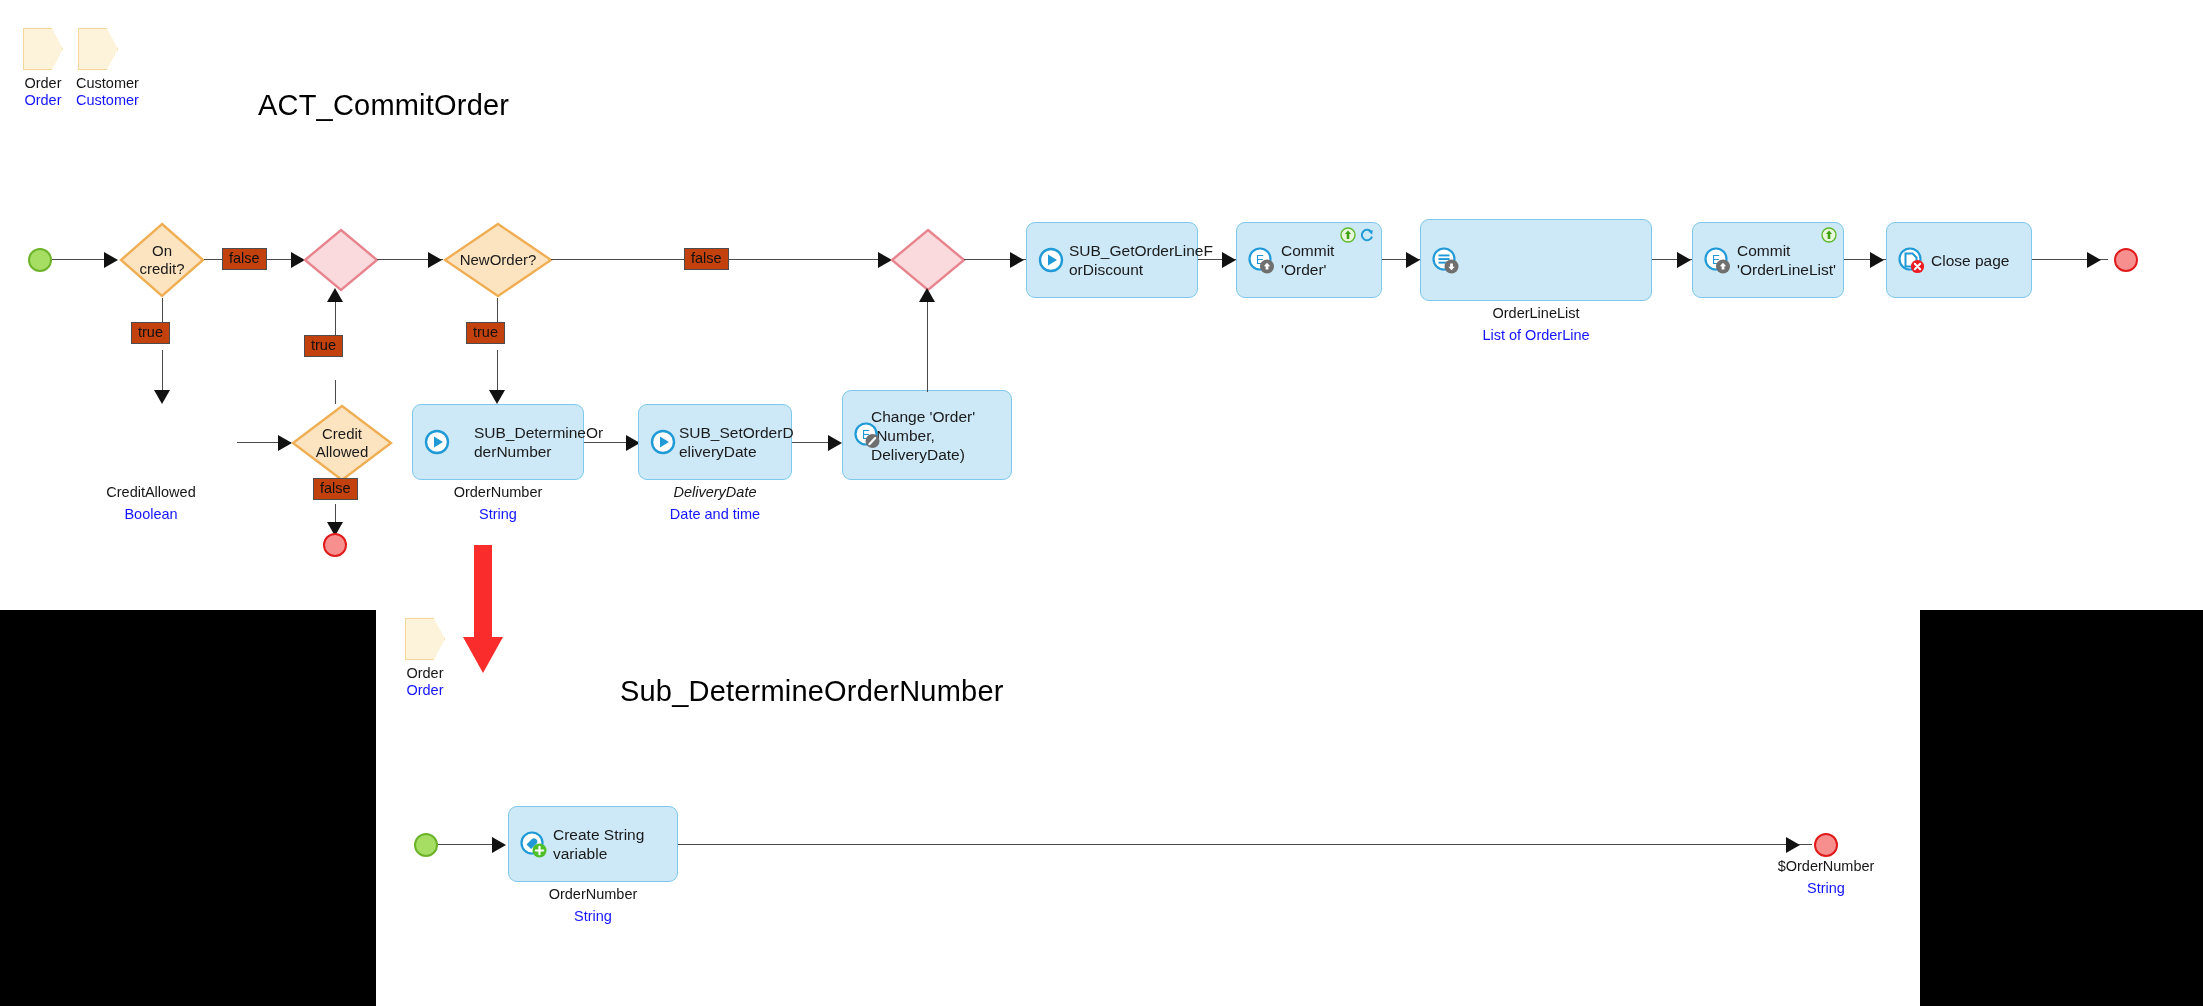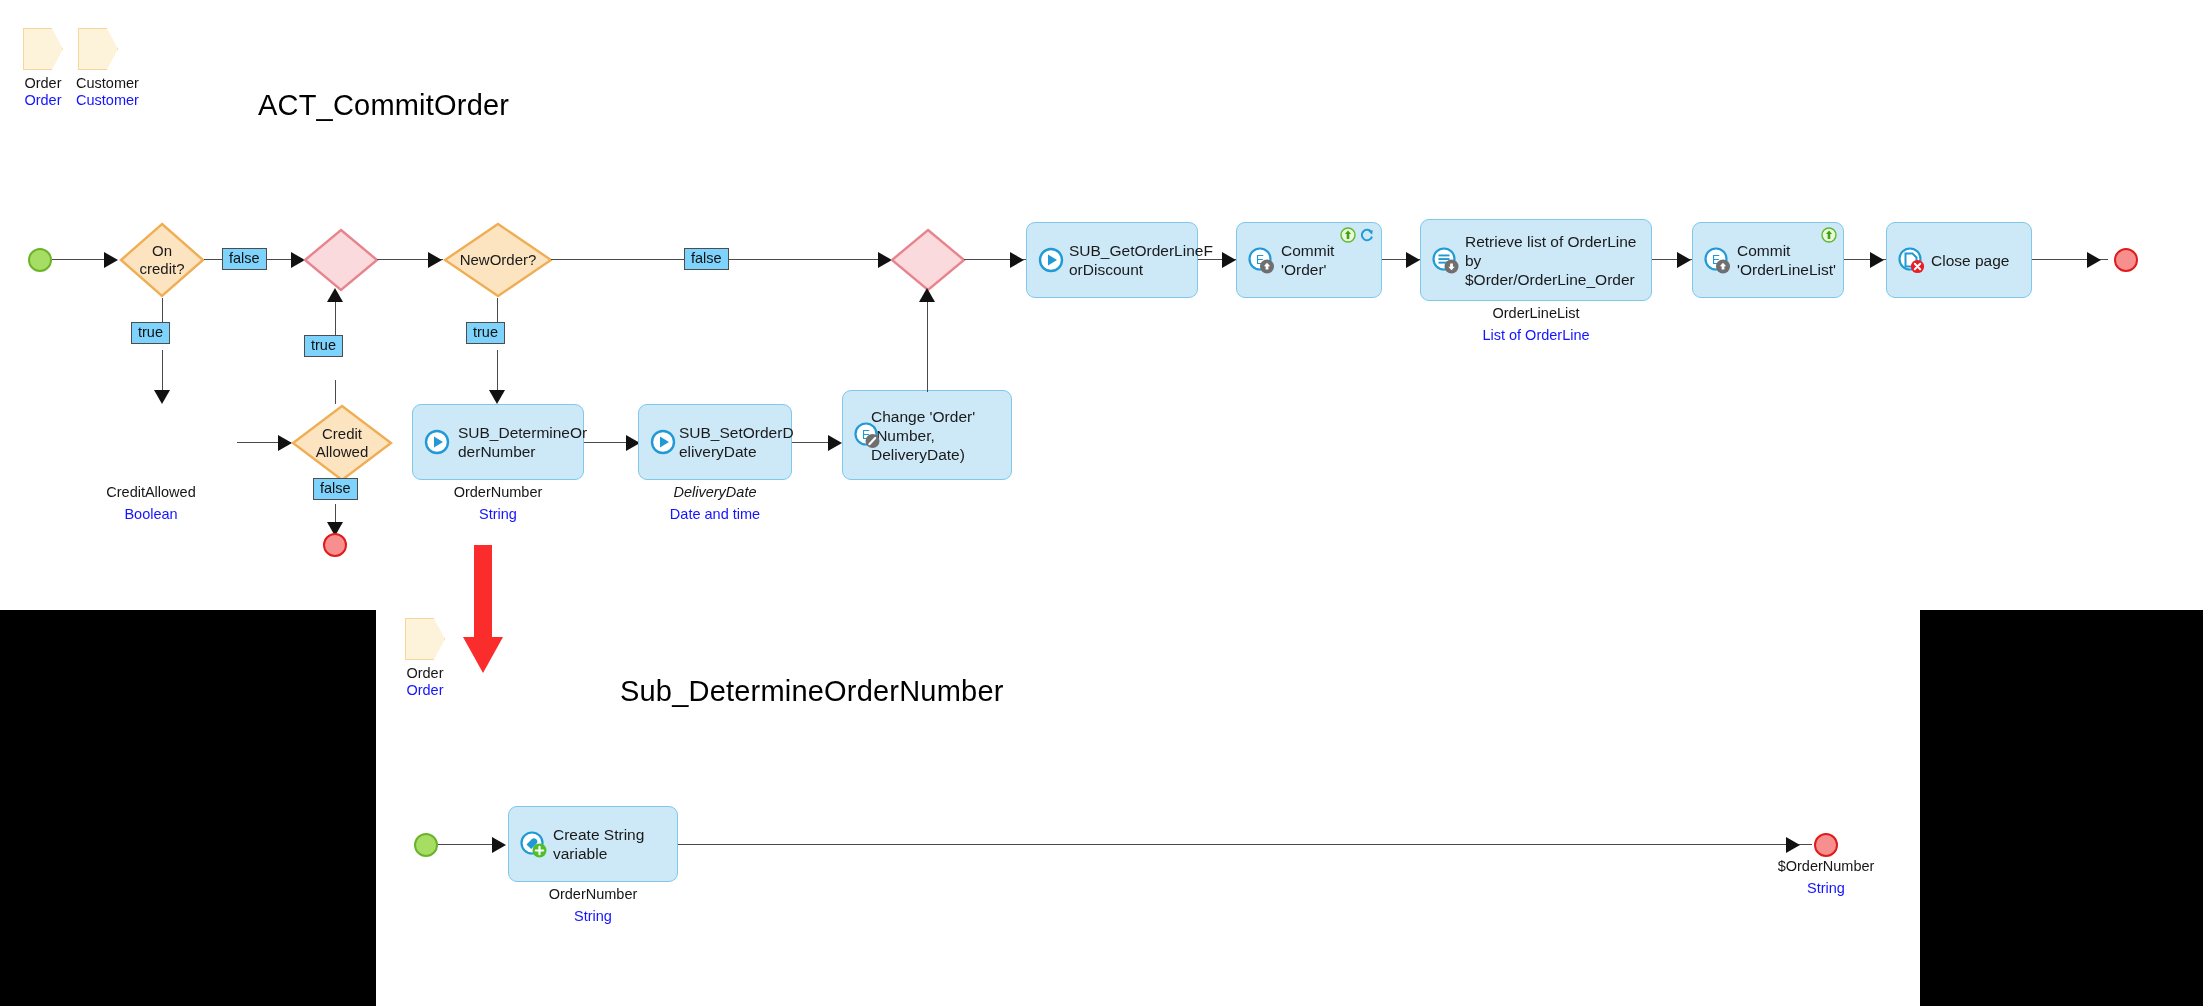--- a/index.html
+++ b/index.html
@@ -35,21 +35,21 @@
   .dia .lbl{position:absolute;inset:0;display:flex;align-items:center;justify-content:center;
             text-align:center;font-size:15px;color:#1a1a1a;line-height:18px;white-space:pre-line;}
 
   
   .start-node{position:absolute;width:24px;height:24px;border-radius:50%;
       background:#a6de64;border:2.5px solid #6db32a;box-sizing:border-box;}
   .end-node{position:absolute;width:24px;height:24px;border-radius:50%;
       background:#f78f8f;border:2.5px solid #e01b1b;box-sizing:border-box;}
 
   
-  .conn-lbl{position:absolute;background:#7dd3fc;border:1.4px solid #4d4d4d;
+  .conn-lbl{position:absolute;background:#c2410c;border:1.4px solid #4d4d4d;
       font-size:14.5px;color:#111;padding:1px 6px 2px;line-height:17px;
       box-sizing:border-box;white-space:nowrap;}
 
   
   .ln-h{position:absolute;height:0;border-top:1.6px solid #4a4a4a;}
   .ln-v{position:absolute;width:0;border-left:1.6px solid #4a4a4a;}
   .arrow-r{position:absolute;width:0;height:0;
       border-top:8px solid transparent;border-bottom:8px solid transparent;
       border-left:14px solid #111;}
   .arrow-d{position:absolute;width:0;height:0;
@@ -175,22 +175,20 @@
     <span class="act-icon">
       <svg width="30" height="30" viewBox="0 0 30 30">
         <circle cx="13" cy="13" r="10.5" fill="#ffffff" stroke="#1f9ad6" stroke-width="2.2"></circle>
         <rect x="7.5" y="8.5" width="11" height="1.9" fill="#1f9ad6"></rect>
         <rect x="7.5" y="12.1" width="11" height="1.9" fill="#1f9ad6"></rect>
         <rect x="7.5" y="15.7" width="8" height="1.9" fill="#1f9ad6"></rect>
         <circle cx="20.5" cy="20.5" r="7" fill="#6f6f6f"></circle>
         <path d="M20.5 24.2 l-3.2 -3.4 h1.8 v-3.4 h2.8 v3.4 h1.8 z" fill="#ffffff"></path>
       </svg>
     </span>
-    <span class="act-txt" style="margin-left:40px;">Retrieve list of OrderLine by
-$Order/OrderLine_Order</span>
   </div>
   <div class="cap" style="left:1420px;top:305px;width:232px;position:absolute;">OrderLineList</div>
   <div class="cap blue" style="left:1420px;top:327px;width:232px;position:absolute;">List of OrderLine</div>
 
   <div class="ln-h" style="left:1652px;top:259px;width:40px;"></div>
   <div class="arrow-r" style="left:1677px;top:252px;"></div>
 
   <div class="act" style="left:1692px;top:222px;width:152px;height:76px;">
     <span class="act-icon">
       <svg width="30" height="30" viewBox="0 0 30 30">
@@ -264,21 +262,21 @@
   <div class="ln-v" style="left:497px;top:350px;height:52px;"></div>
   <div class="arrow-d" style="left:489px;top:390px;"></div>
 
   <div class="act" style="left:412px;top:404px;width:172px;height:76px;">
     <span class="act-icon">
       <svg width="28" height="28" viewBox="0 0 28 28">
         <circle cx="14" cy="14" r="11" fill="#ffffff" stroke="#1f9ad6" stroke-width="2.4"></circle>
         <polygon points="11,8.5 20,14 11,19.5" fill="#1f9ad6"></polygon>
       </svg>
     </span>
-    <span class="act-txt" style="margin-left:41px;">SUB_DetermineOr
+    <span class="act-txt" style="margin-left:57px;">SUB_DetermineOr
 derNumber</span>
   </div>
   <div class="cap" style="left:412px;top:484px;width:172px;position:absolute;">OrderNumber</div>
   <div class="cap blue" style="left:412px;top:506px;width:172px;position:absolute;">String</div>
 
   <div class="ln-h" style="left:584px;top:442px;width:54px;"></div>
   <div class="arrow-r" style="left:626px;top:435px;"></div>
 
   <div class="act" style="left:638px;top:404px;width:154px;height:76px;">
     <span class="act-icon">

